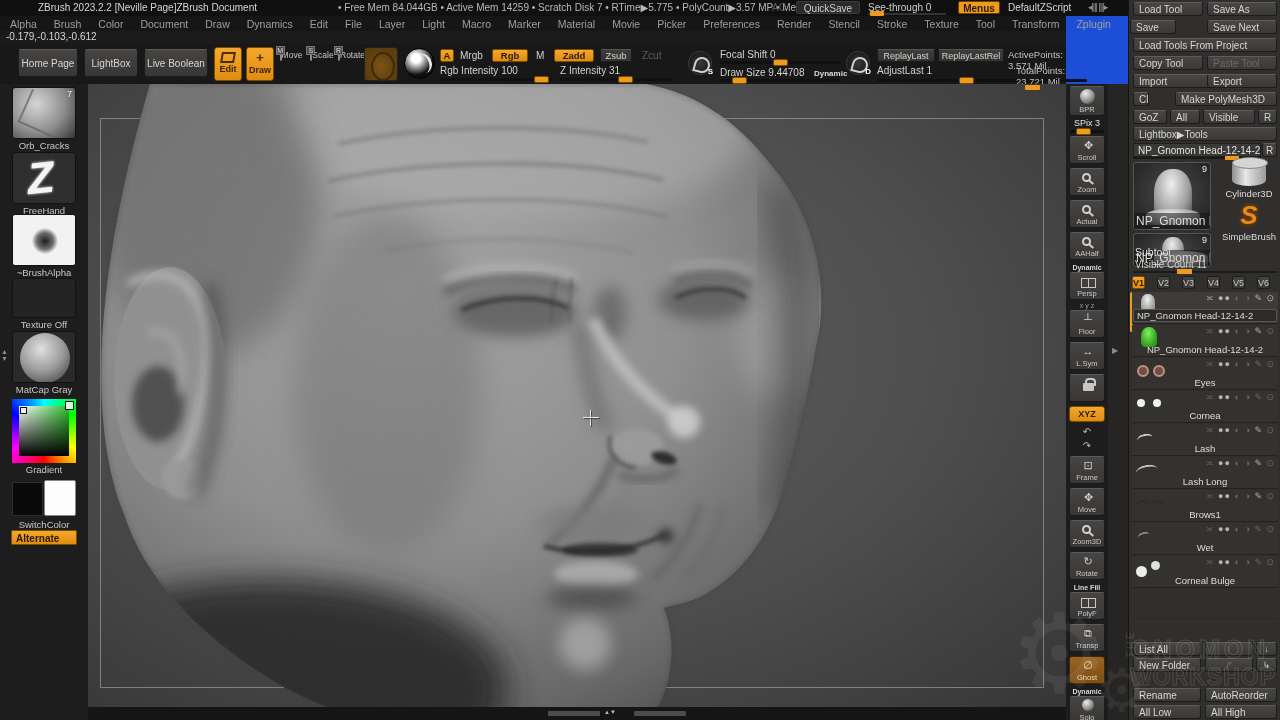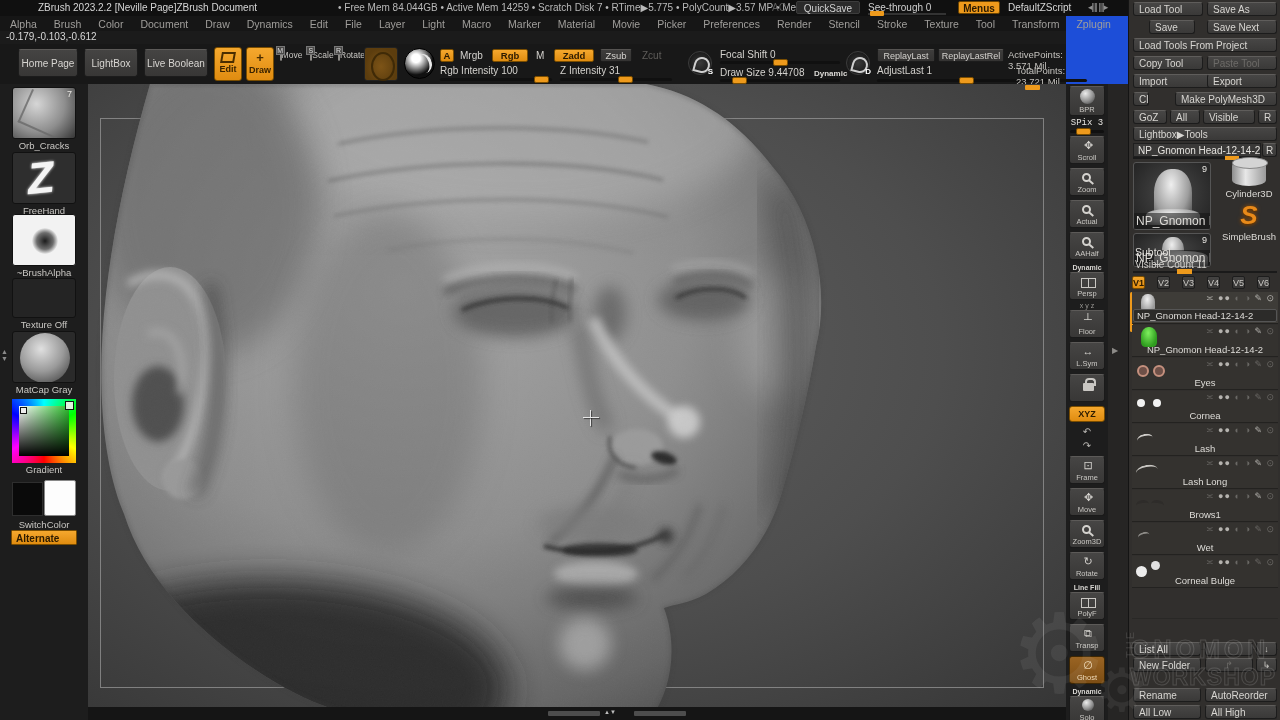--- a/index.html
+++ b/index.html
@@ -455,21 +455,21 @@
         <div class="bar" style="left:86px;"></div>
       </div>
     </div>
   </div>
 
   <div class="strip">
     <div class="tool-btn" style="top:2px; height:30px;">
       <span class="ballic"></span>
       <span class="lbl">BPR</span>
     </div>
-    <div class="spix-lbl" style="top:34px;font-family:Liberation Mono, monospace;">SPix 3</div>
+    <div class="spix-lbl" style="top:34px;">SPix 3</div>
     <div class="slider spix-sl" style="top:46px;">
         <div class="th" style="left:6px;"></div>
       </div>
 
     <div class="tool-btn" style="top:52px;">
       <span class="handic">✥</span>
       <span class="lbl">Scroll</span>
     </div>
     <div class="tool-btn" style="top:84px;">
       <span class="magic"></span>
@@ -542,21 +542,21 @@
 
   </div>
 
   <div class="strip-divider">
     <span class="collapse">▶</span>
   </div>
 
   <div class="panel">
     <div class="pbtn" style="left:4px; top:2px; width:70px;">Load Tool</div>
     <div class="pbtn" style="left:78px; top:2px; width:70px;">Save As</div>
-    <div class="pbtn" style="left:20px; top:20px; width:46px;">Save</div>
+    <div class="pbtn" style="left:1px; top:20px; width:46px;">Save</div>
     <div class="pbtn" style="left:78px; top:20px; width:70px;">Save Next</div>
     <div class="pbtn" style="left:4px; top:38px; width:144px;">Load Tools From Project</div>
     <div class="pbtn" style="left:4px; top:56px; width:70px;">Copy Tool</div>
     <div class="pbtn dis" style="left:78px; top:56px; width:70px;">Paste Tool</div>
     <div class="pbtn" style="left:4px; top:74px; width:80px;">Import</div>
     <div class="pbtn" style="left:78px; top:74px; width:70px;">Export</div>
     <div class="pbtn" style="left:4px; top:92px; width:16px;">Clone</div>
     <div class="pbtn" style="left:46px; top:92px; width:102px;">Make PolyMesh3D</div>
     <div class="pbtn" style="left:4px; top:110px; width:34px;">GoZ</div>
     <div class="pbtn" style="left:41px; top:110px; width:30px;">All</div>

